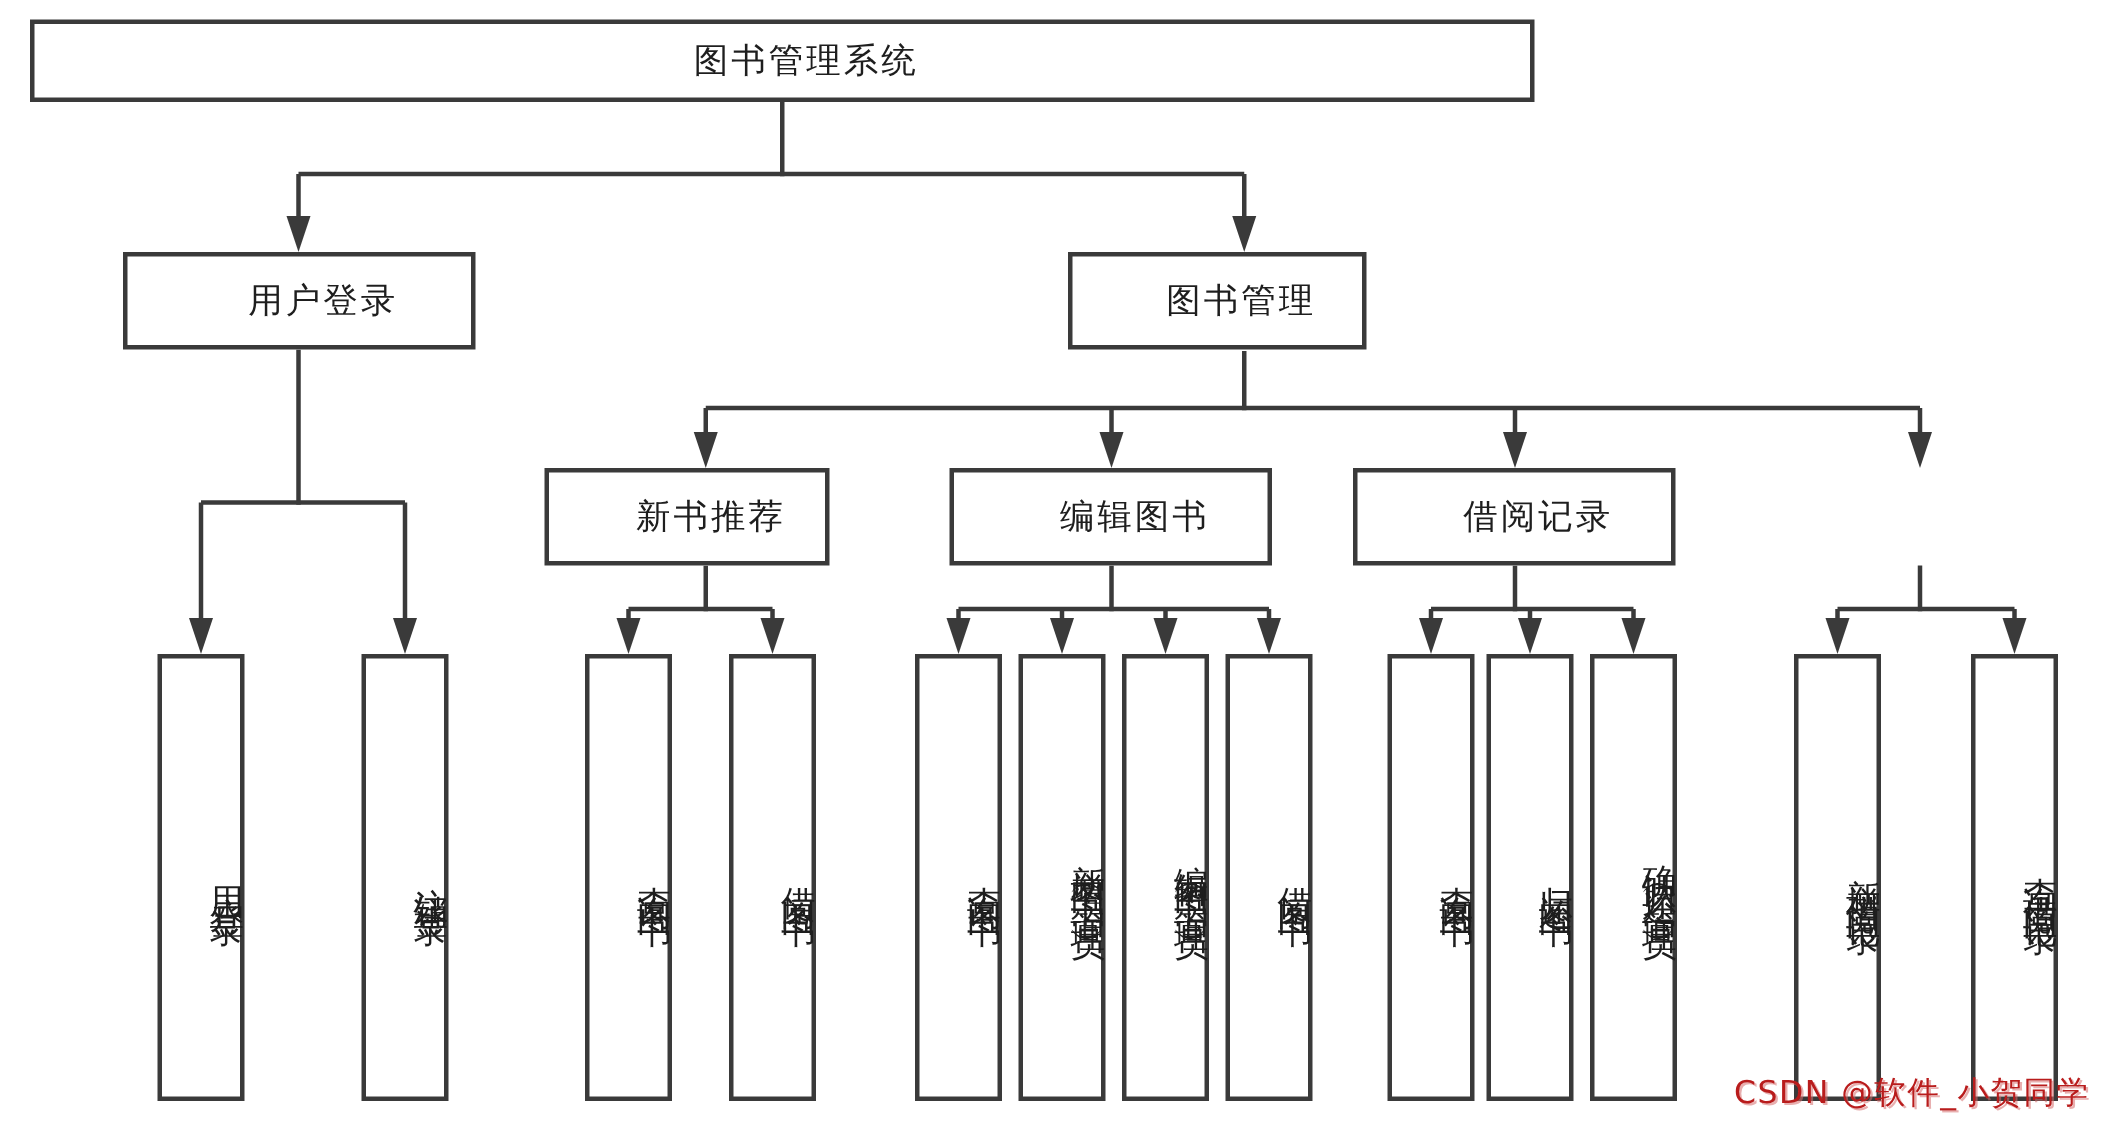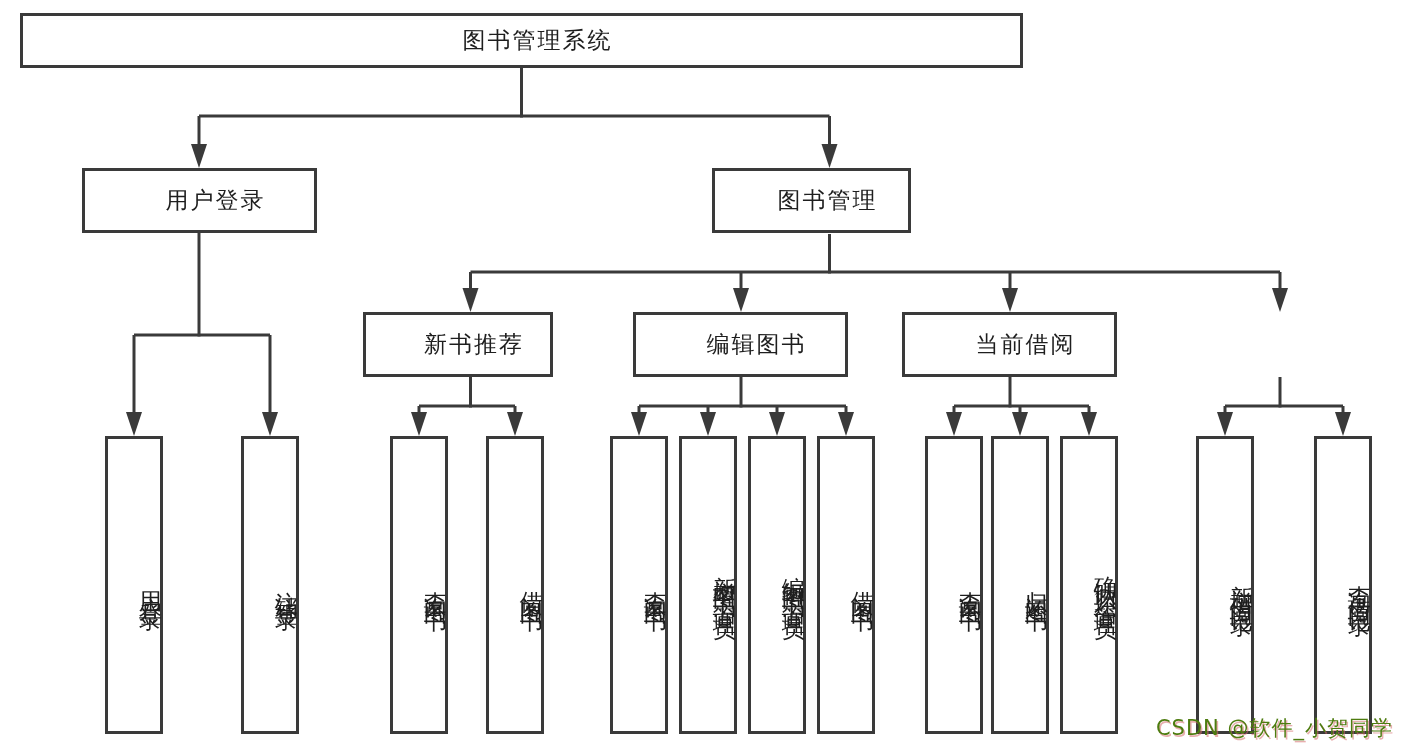--- a/index.html
+++ b/index.html
@@ -28,21 +28,21 @@
     writing-mode:vertical-rl;
     letter-spacing:6px;
     white-space:normal;
     line-height:1.1;
   }
   #watermark{
     position:absolute;
     right:12px;bottom:5px;
     font-size:21px;
     letter-spacing:1px;
-    color:#4d7c0f;
+    color:#b91c1c;
     text-shadow:1.5px 1.5px 0 rgba(214,110,110,0.55);
     z-index:10;
     margin-top:32px;
   }
 </style>
 </head>
 <body>
 
 <div id="canvas">
 
@@ -122,21 +122,21 @@
     <span class="lbl">图书管理</span>
   </div>
 
   <div class="box h" style="left:363px;top:312px;width:190px;height:65px">
     <span class="lbl">新书推荐</span>
   </div>
   <div class="box h" style="left:633px;top:312px;width:215px;height:65px">
     <span class="lbl">编辑图书</span>
   </div>
   <div class="box h" style="left:902px;top:312px;width:215px;height:65px">
-    <span class="lbl">当前借阅</span>
+    <span class="lbl">借阅记录</span>
   </div>
 
   <div class="box v" style="left:105px;top:436px;width:58px;height:298px">
     <span class="lbl">用户登录</span>
   </div>
   <div class="box v" style="left:241px;top:436px;width:58px;height:298px">
     <span class="lbl">注销登录</span>
   </div>
 
   <div class="box v" style="left:390px;top:436px;width:58px;height:298px">

